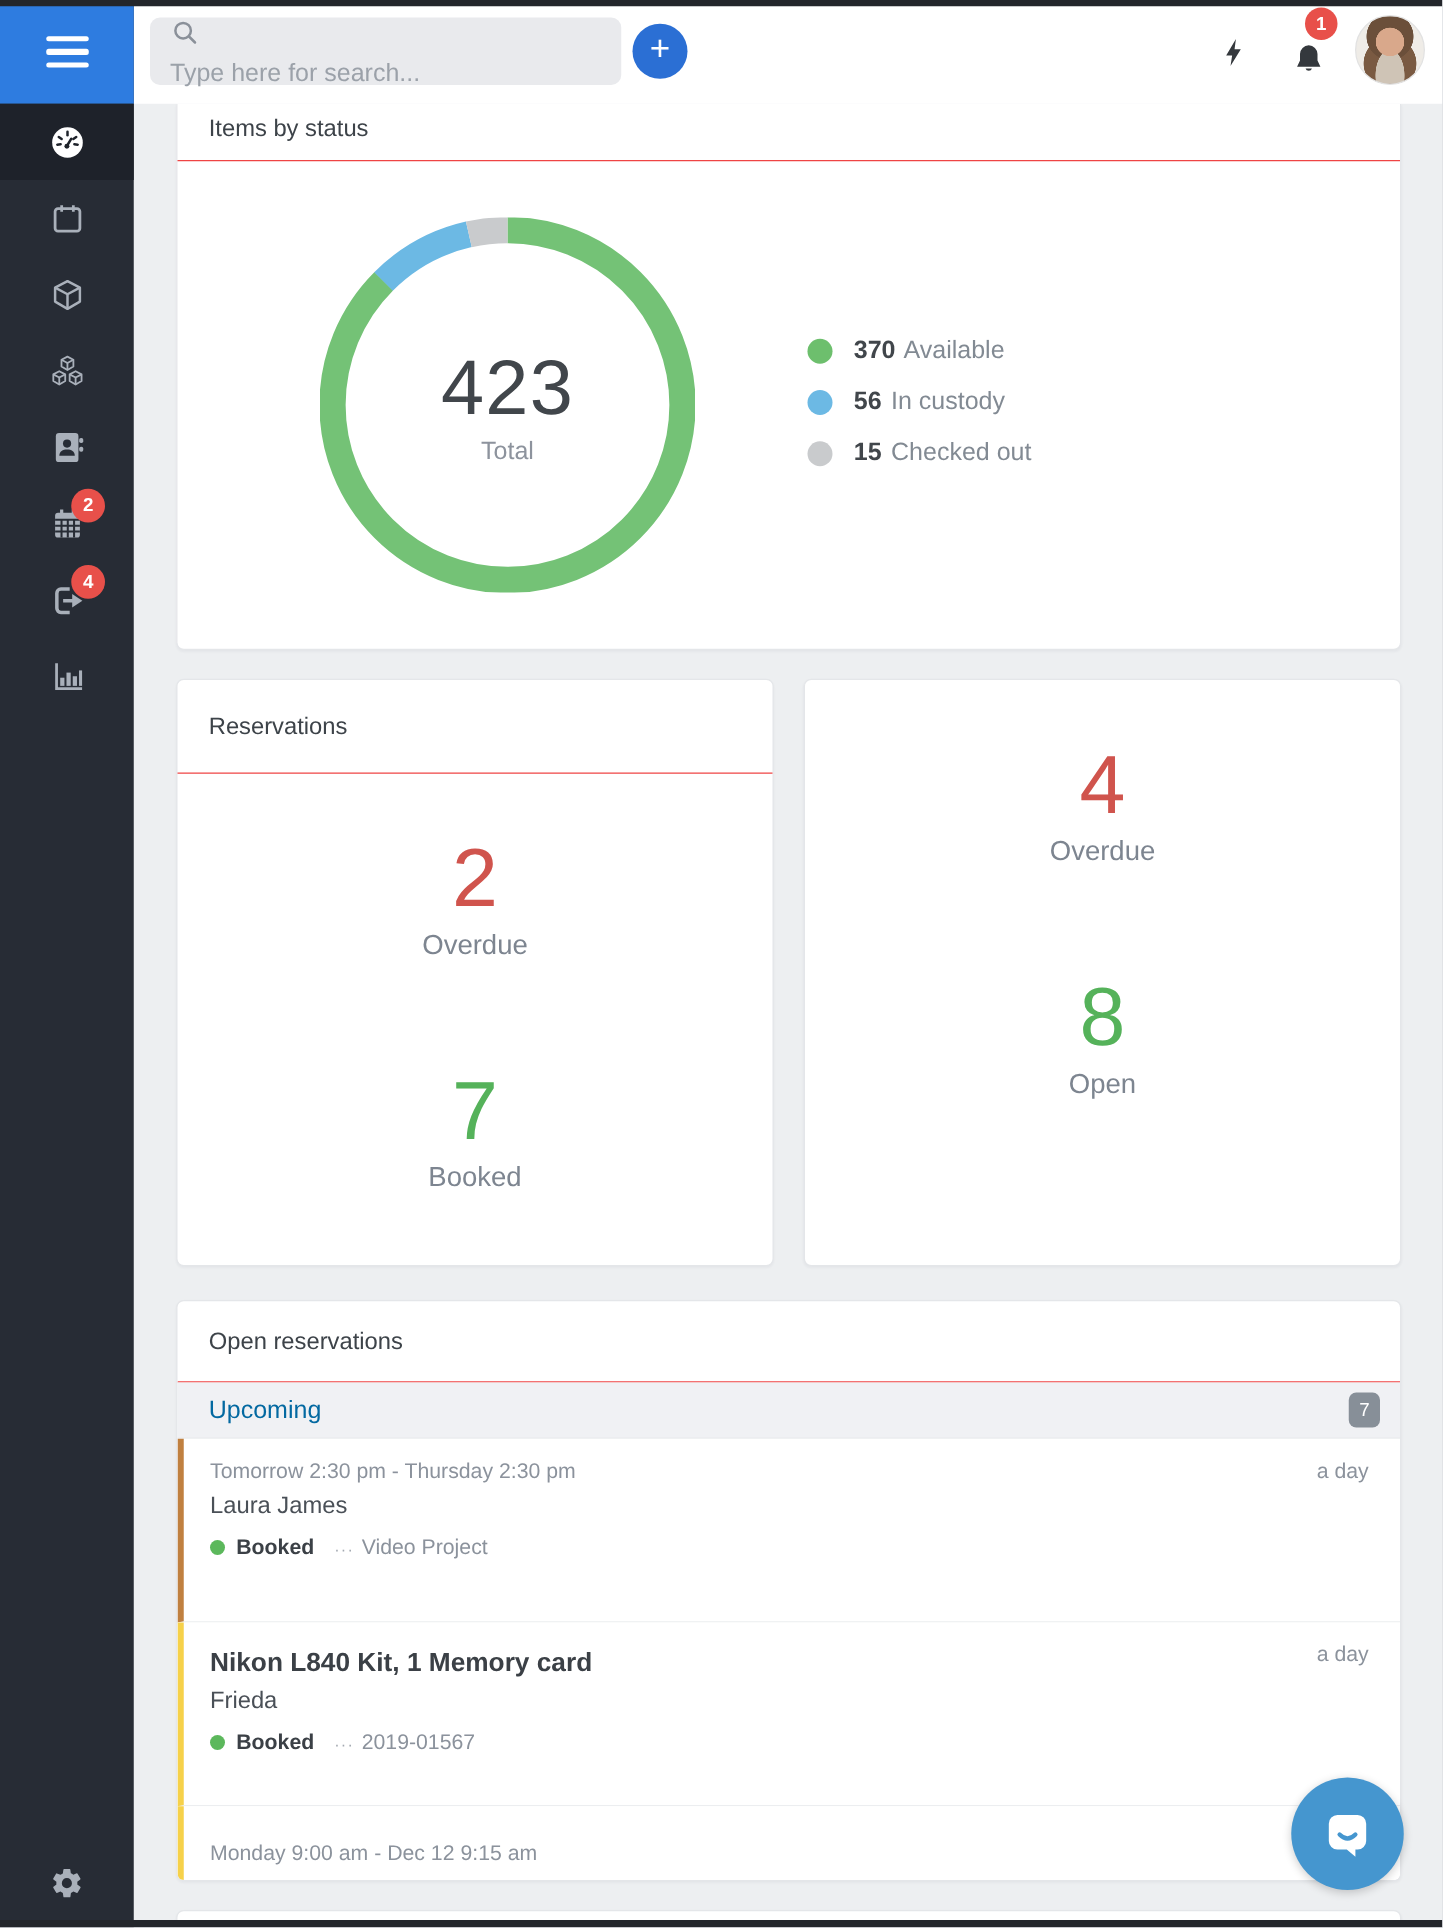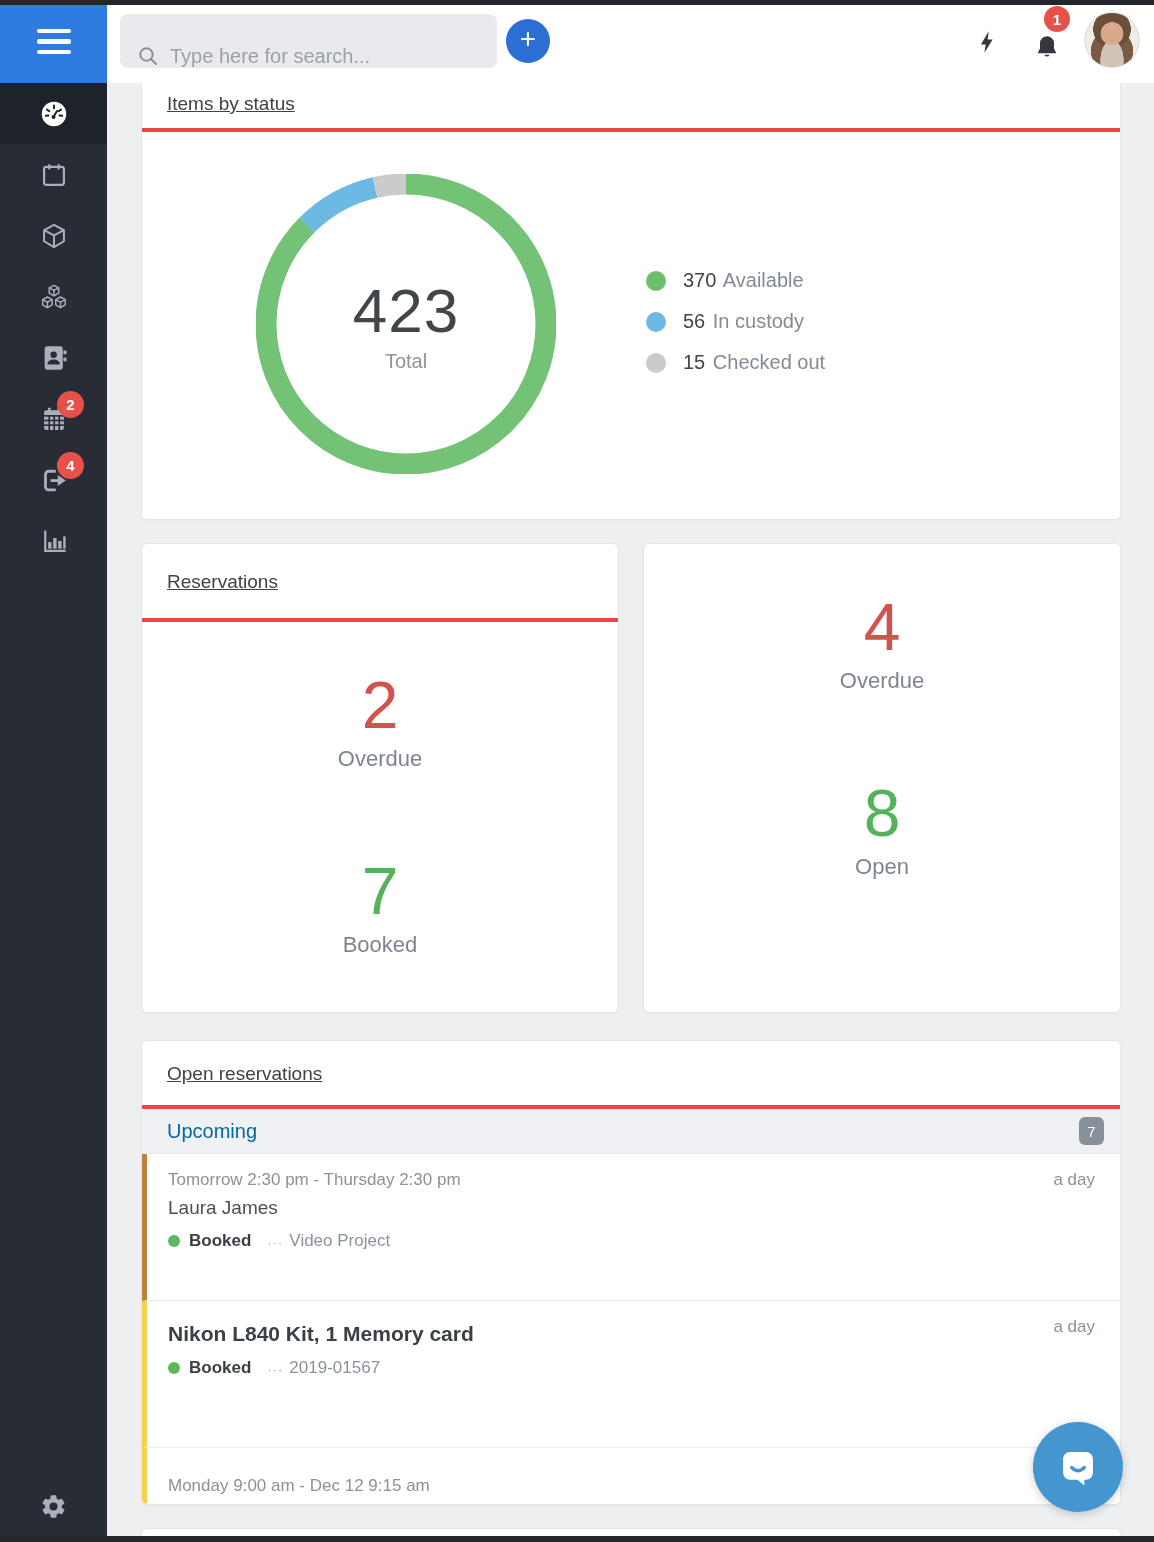--- a/index.html
+++ b/index.html
@@ -23,21 +23,21 @@
   .nav-badge { position:absolute; left:57px; top:3px; min-width:27px; height:27px; border-radius:50%;
                background:#e8504a; color:#fff; font-size:15px; font-weight:700;
                display:flex; align-items:center; justify-content:center; }
   .settings-item { position:absolute; bottom:12px; left:0; width:107px; height:48px;
                    display:flex; align-items:center; justify-content:center; color:#a9b0ba; cursor:pointer; }
   .settings-item svg { width:27px; height:27px; }
 
   
   .topbar { position:absolute; left:107px; top:0; width:1047px; height:83px; background:#ffffff; z-index:20; }
   .search { position:absolute; left:13px; top:14px; width:377px; height:54px; background:#e9eaed;
-            border-radius:8px; display:flex; align-items:flex-end; padding-left:16px; gap:10px; }
+            border-radius:8px; display:flex; align-items:flex-start; padding-left:16px; gap:10px;flex-direction:column; }
   .search svg { width:24px; height:24px; flex:none; }
   .search input { border:none; outline:none; background:transparent; font-family:"Liberation Sans",sans-serif;
                   font-size:20px; color:#3d4349; width:300px; }
   .search input::placeholder { color:#9ba1a9; }
   .add-btn { position:absolute; left:399px; top:19px; width:44px; height:44px; border-radius:50%;
              background:#2b6fd4; color:#fff; border:none; font-size:28px; line-height:40px;
              text-align:center; cursor:pointer; font-family:"Liberation Sans",sans-serif; padding-bottom:4px;}
   .tb-icon { position:absolute; cursor:pointer; }
   .tb-lightning { left:867px; top:29px; width:26px; height:26px; }
   .tb-bell { left:926px; top:33px; width:28px; height:28px; }
@@ -49,33 +49,33 @@
               radial-gradient(circle at 50% 38%, #d9a88b 0 26%, transparent 27%),
               radial-gradient(ellipse at 50% 88%, #cfc4b6 0 30%, transparent 31%),
               radial-gradient(circle at 50% 30%, #6b4f3a 0 40%, transparent 41%),
               radial-gradient(circle at 50% 70%, #7a5a42 0 45%, transparent 46%),
               #efece7;
             border:1px solid #e2e2e2; }
 
   
   .card { position:absolute; background:#ffffff; border:1px solid #e4e6e9; border-radius:6px;
           box-shadow:0 1px 2px rgba(30,35,40,.04); }
-  .card-head { padding:22px 25px 20px; font-size:19px; color:#3d4349; border-bottom:4px solid #ef4444;text-decoration:underline; }
+  .card-head { padding:22px 25px 20px; font-size:19px; color:#3d4349; border-bottom:1px solid #ef4444; }
 
   .card-status { left:141px; top:83px; width:980px; height:437px; border-radius:0 0 6px 6px; border-top:none; }
   .card-status .card-head { padding:10px 25px 13px; }
 
   .donut-wrap { position:absolute; left:114px; top:91px; width:300px; height:300px; }
   .donut-center { position:absolute; inset:0; display:flex; flex-direction:column; align-items:center; justify-content:center; }
   .donut-total { font-size:62px; color:#41464b; letter-spacing:1px; }
   .donut-sub { font-size:20px; color:#8d939d; margin-top:4px; }
   .legend { position:absolute; left:504px; top:186px; display:flex; flex-direction:column; gap:18px; }
   .legend-row { display:flex; align-items:center; gap:17px; font-size:20px; }
   .legend-dot { width:20px; height:20px; border-radius:50%; flex:none; }
-  .legend-val { color:#41464b; font-weight:400; margin-right:2px; }
+  .legend-val { color:#41464b; font-weight:700; margin-right:2px; }
   .legend-label { color:#828a93; }
 
   .card-res { left:141px; top:543px; width:478px; height:470px; }
   .card-co  { left:643px; top:543px; width:478px; height:470px; }
   .card-res .card-head, .card-co .card-head { padding:27px 25px 25px; }
   .stats-body { display:flex; flex-direction:column; align-items:center; padding-top:50px; gap:86px; }
   .stat { text-align:center; }
   .stat-value { font-size:66px; line-height:1.0; }
   .stat-label { font-size:22px; color:#7d8590; margin-top:8px; }
 
@@ -322,20 +322,21 @@
         <span class="status-dot" style="background-color: rgb(92, 184, 92);"></span>
         <span class="status-text">Booked</span>
         <span class="status-sep">···</span>
         <span class="status-ref">Video Project</span>
       </div>
       <span class="res-duration">a day</span>
     </div>
 
     <div class="res-item" style="border-left-color: rgb(246, 209, 74);">
       <div class="res-title">Nikon L840 Kit, 1 Memory card</div>
+      <div class="res-person">Frieda</div>
       <div class="res-status">
         <span class="status-dot" style="background-color: rgb(92, 184, 92);"></span>
         <span class="status-text">Booked</span>
         <span class="status-sep">···</span>
         <span class="status-ref">2019-01567</span>
       </div>
       <span class="res-duration">a day</span>
     </div>
 
     <div class="res-item partial" style="border-left-color: rgb(246, 209, 74);">

